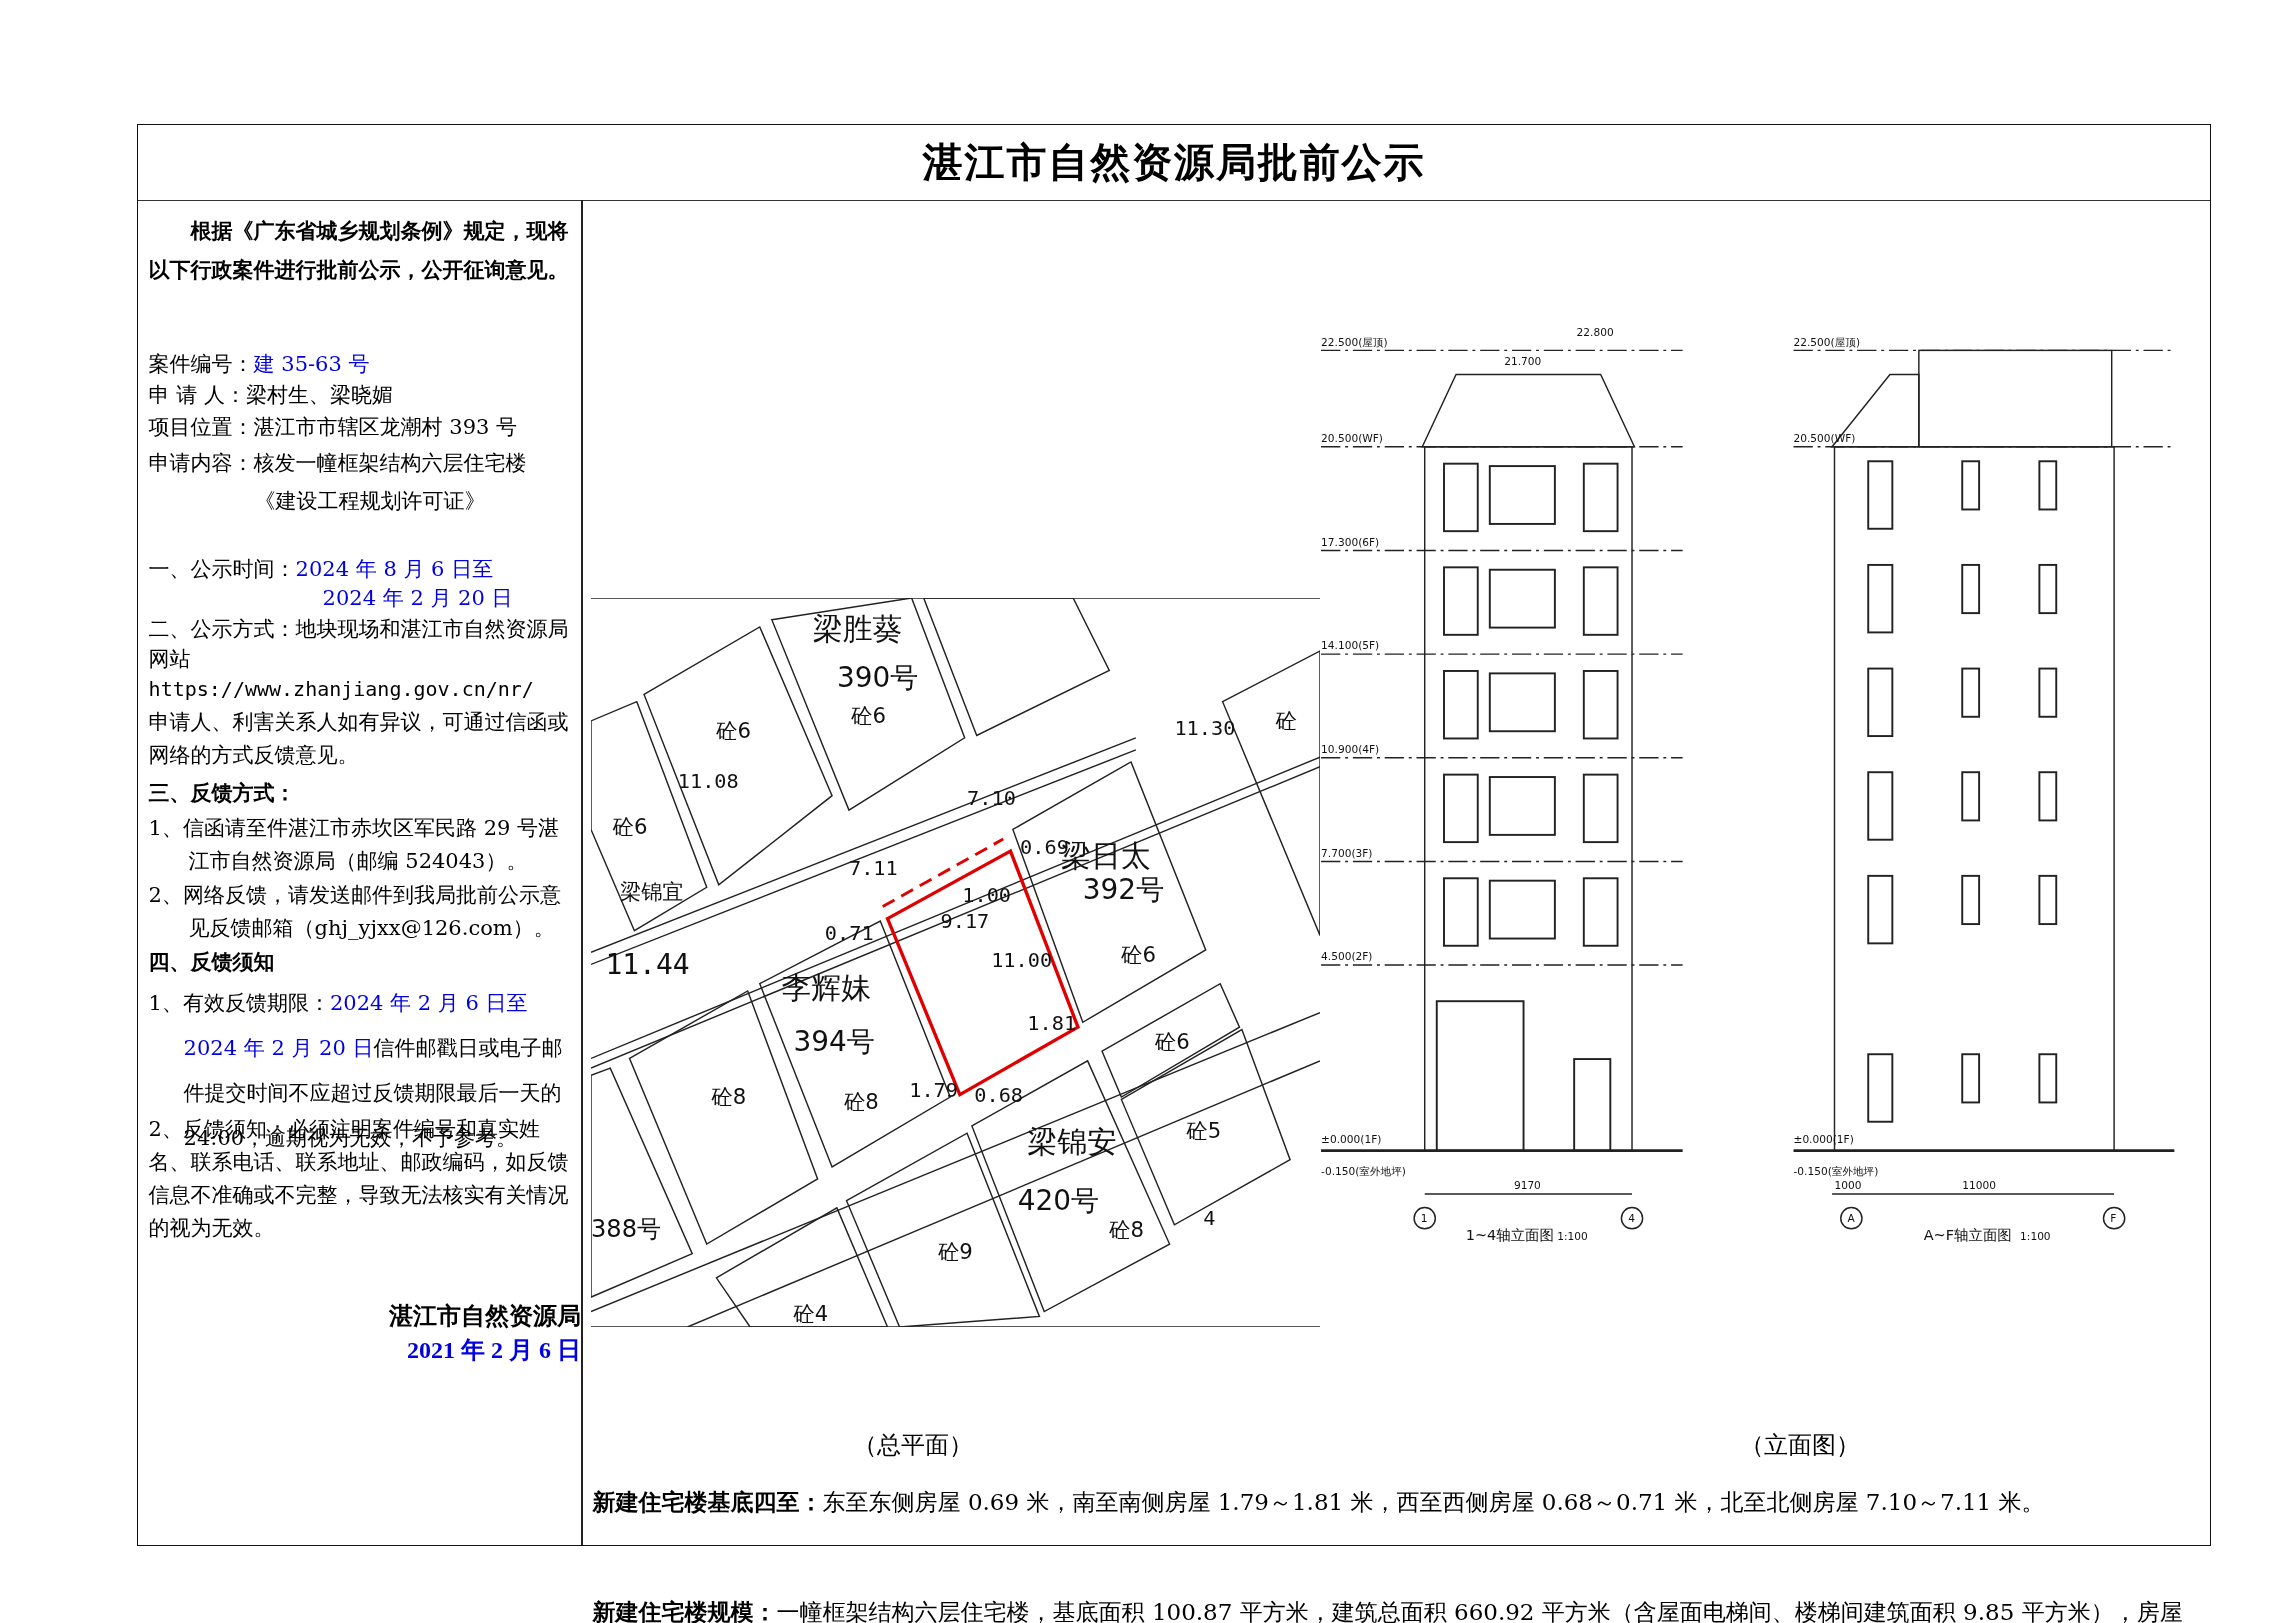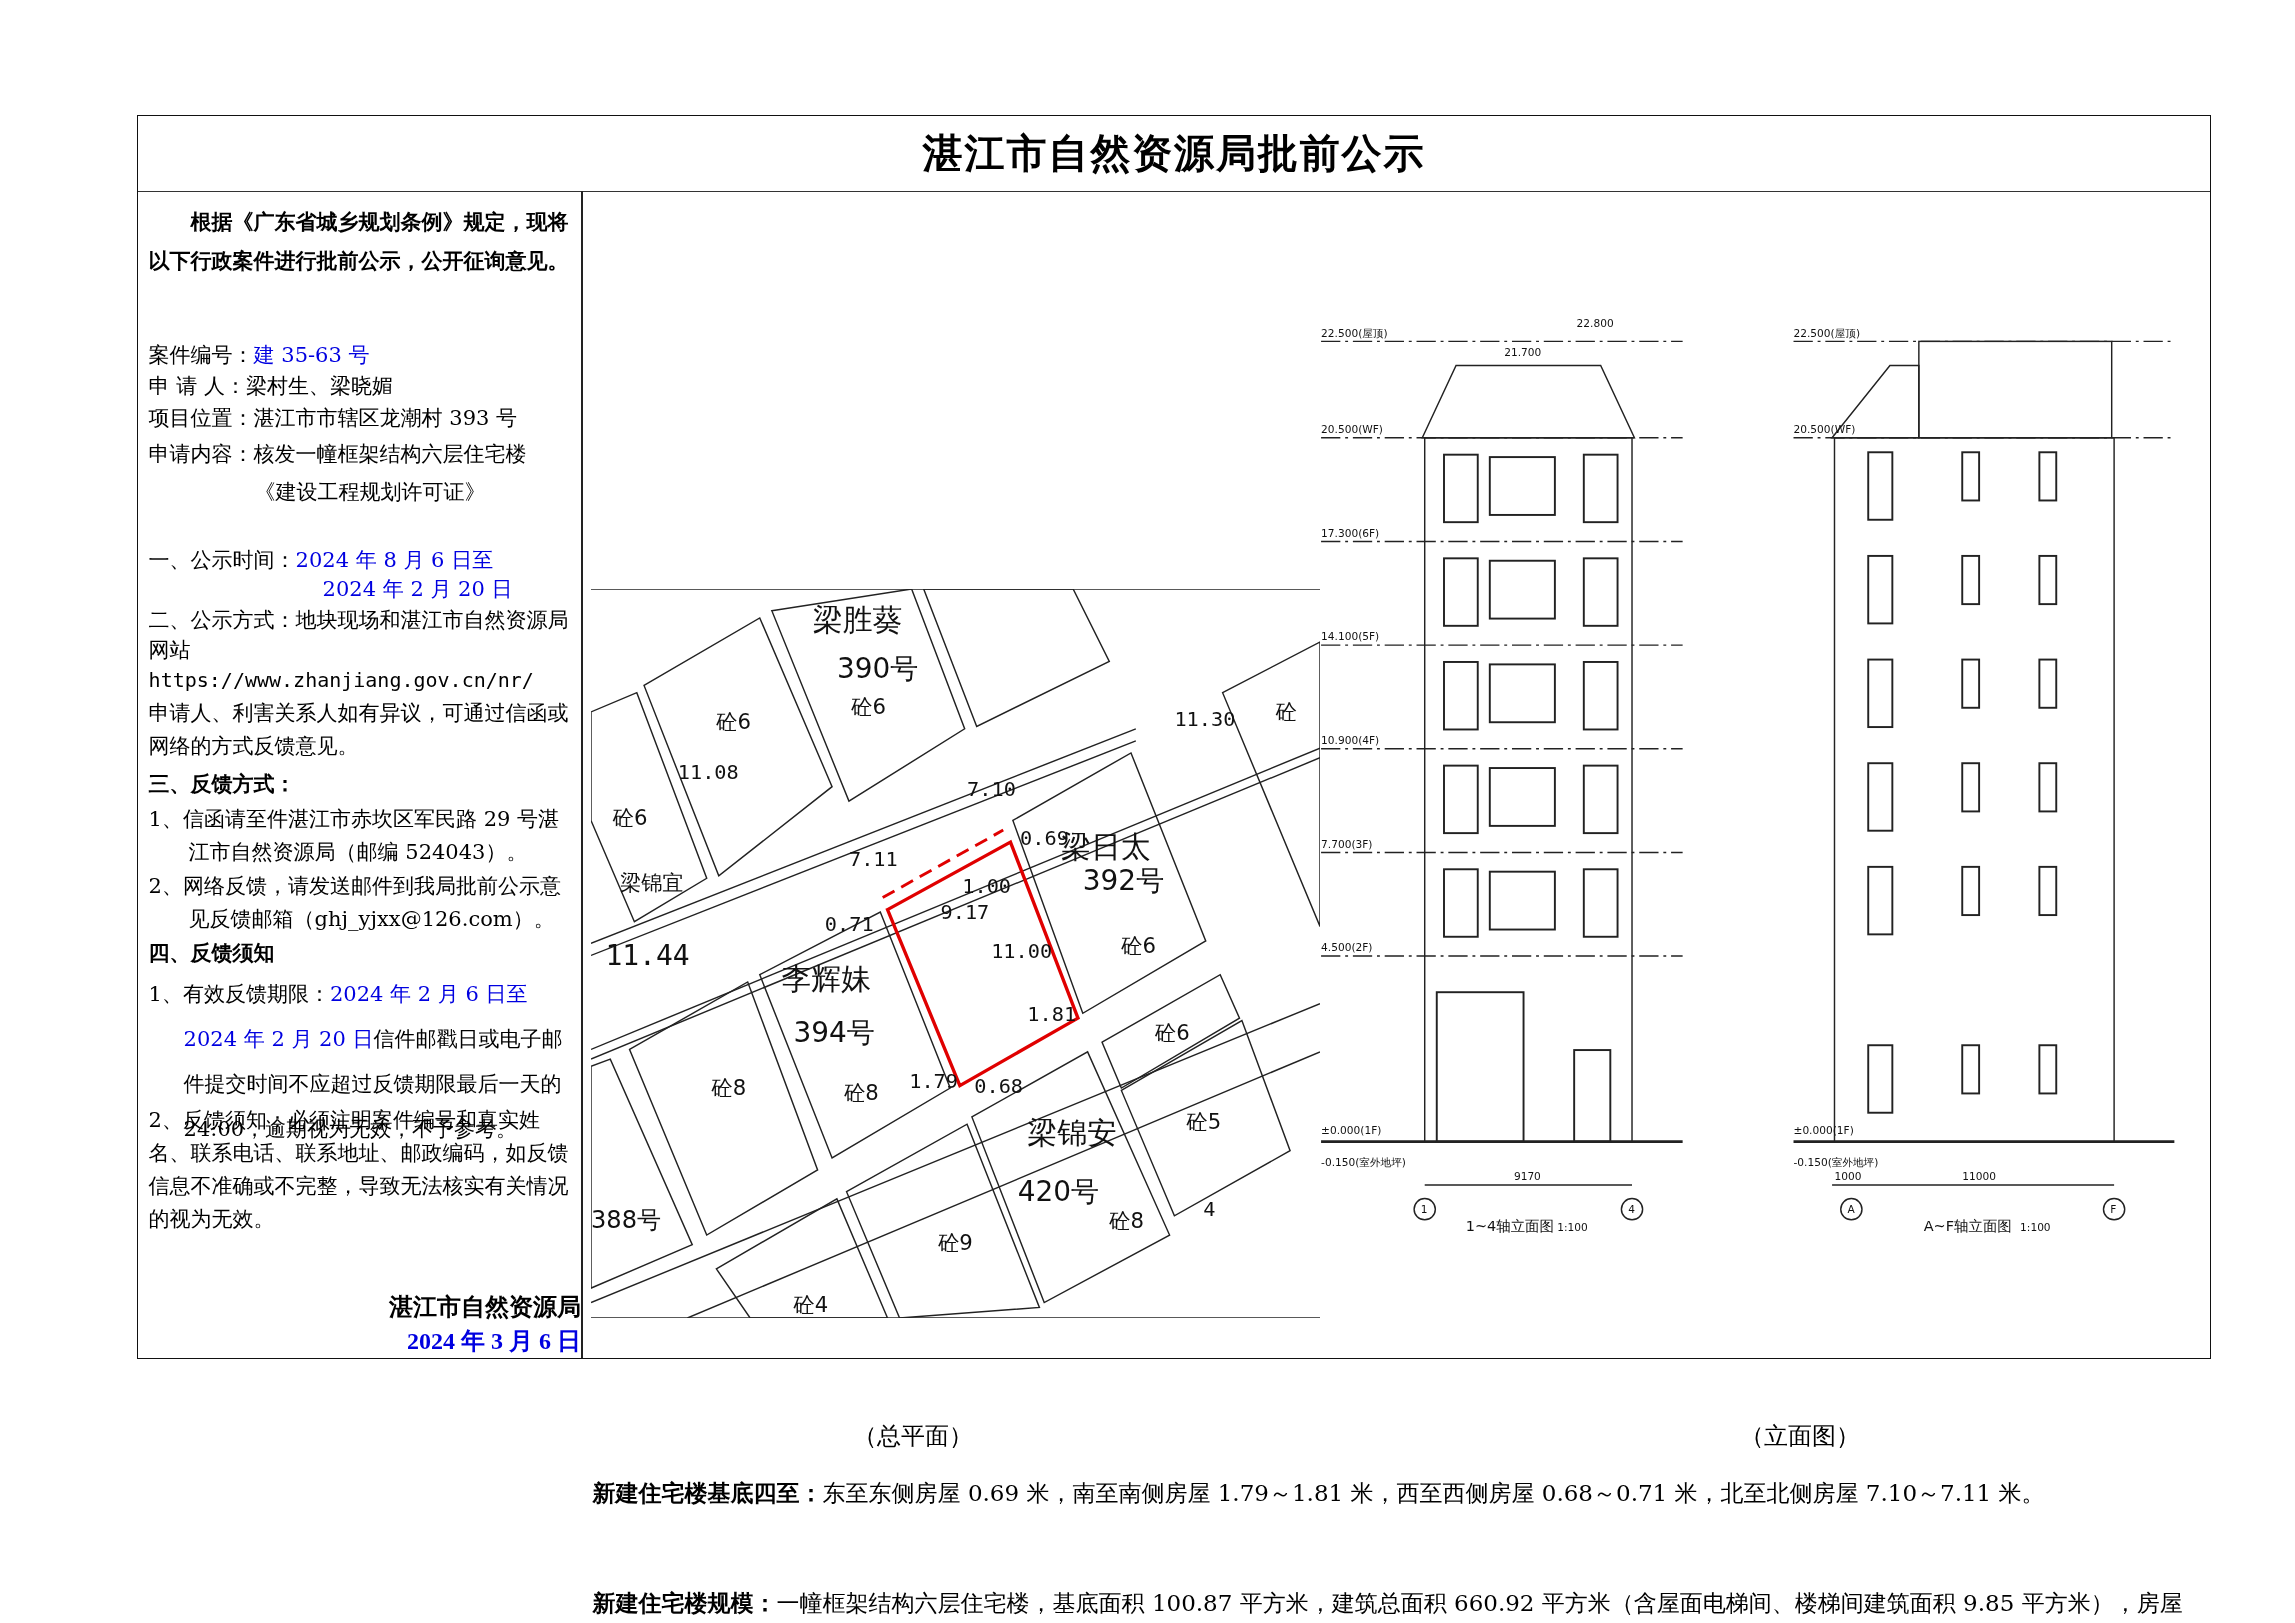--- a/index.html
+++ b/index.html
@@ -1,17 +1,17 @@
 <!DOCTYPE html>
 <html style="font-size:7.7px"><head>
 <meta charset="utf-8">
 <style>
   html,body{margin:0;padding:0;background:#fff;}
   body{width:2295px;height:1623px;position:relative;overflow:hidden;font-family:"DejaVu Serif","Liberation Serif",serif;color:#000;}
-  .frame{position:absolute;left:137px;top:115px;width:2074px;height:1244px;border:1.9px solid #111;box-sizing:border-box;}
+  .frame{position:absolute;left:137px;top:124px;width:2074px;height:1422px;border:1.9px solid #111;box-sizing:border-box;}
   .title-row{position:absolute;left:0;top:0;right:0;height:75px;border-bottom:1.9px solid #333;display:flex;align-items:center;justify-content:center;}
   .title{font-family:"DejaVu Sans","Liberation Sans",sans-serif;font-size:40px;font-weight:bold;letter-spacing:1.9px;}
   .col-divider{position:absolute;left:443px;top:75px;bottom:0;width:1.9px;background:#222;}
   .left{position:absolute;left:0;top:77px;width:443px;bottom:0;padding:0 10.6px;box-sizing:border-box;font-size:21px;line-height:30px;}
   .left .p{position:absolute;left:10.6px;right:10.6px;}
   .blue{color:#0000e0;}
   .bold{font-weight:bold;font-family:"DejaVu Sans","Liberation Sans",sans-serif;}
   .hang{padding-left:40px;text-indent:-40px;}
   .right{position:absolute;left:445px;top:77px;right:0;bottom:0;}
   .siteplan{position:absolute;left:8.2px;top:396px;width:729px;height:729px;}
@@ -62,21 +62,21 @@
     <div class="p hang" style="top:610px;line-height:33px;">1、信函请至件湛江市赤坎区军民路 29 号湛江市自然资源局（邮编 524043）。</div>
     <div class="p hang" style="top:677px;line-height:33px;">2、网络反馈，请发送邮件到我局批前公示意见反馈邮箱（ghj_yjxx@126.com）。</div>
 
     <div class="p bold" style="top:745px;">四、反馈须知</div>
     <div class="p hang" style="top:779px;line-height:45px;padding-left:35px;text-indent:-35px;">
       <span>1、有效反馈期限：</span><span class="blue">2024 年 2 月 6 日至 2024 年 2 月 20 日</span><span>信件邮戳日或电子邮件提交时间不应超过反馈期限最后一天的 24:00，逾期视为无效，不予参考。</span>
     </div>
     <div class="p" style="top:911px;line-height:33px;">2、反馈须知：必须注明案件编号和真实姓名、联系电话、联系地址、邮政编码，如反馈信息不准确或不完整，导致无法核实有关情况的视为无效。</div>
 
     <div class="sig bold" style="top:1099px;padding-left:39px;">湛江市自然资源局</div>
-    <div class="sig blue bold" style="top:1133px;padding-left:29px;font-family:'Liberation Serif','DejaVu Serif',serif;">2024 年 3 月 6 日</div>
+    <div class="sig blue bold" style="top:1133px;padding-left:29px;font-family:'Liberation Serif','DejaVu Serif',serif;">2021 年 2 月 6 日</div>
   </div>
 
   <div class="right">
 
     <svg class="siteplan" viewBox="0 0 1512 1512">
       <rect x="0" y="0" width="1512" height="1512" fill="#fff"></rect>
       <g stroke="#222" stroke-width="3" fill="none">
         <line x1="0" y1="0" x2="1512" y2="0"></line>
         <line x1="0" y1="1512" x2="1512" y2="1512"></line>
 

